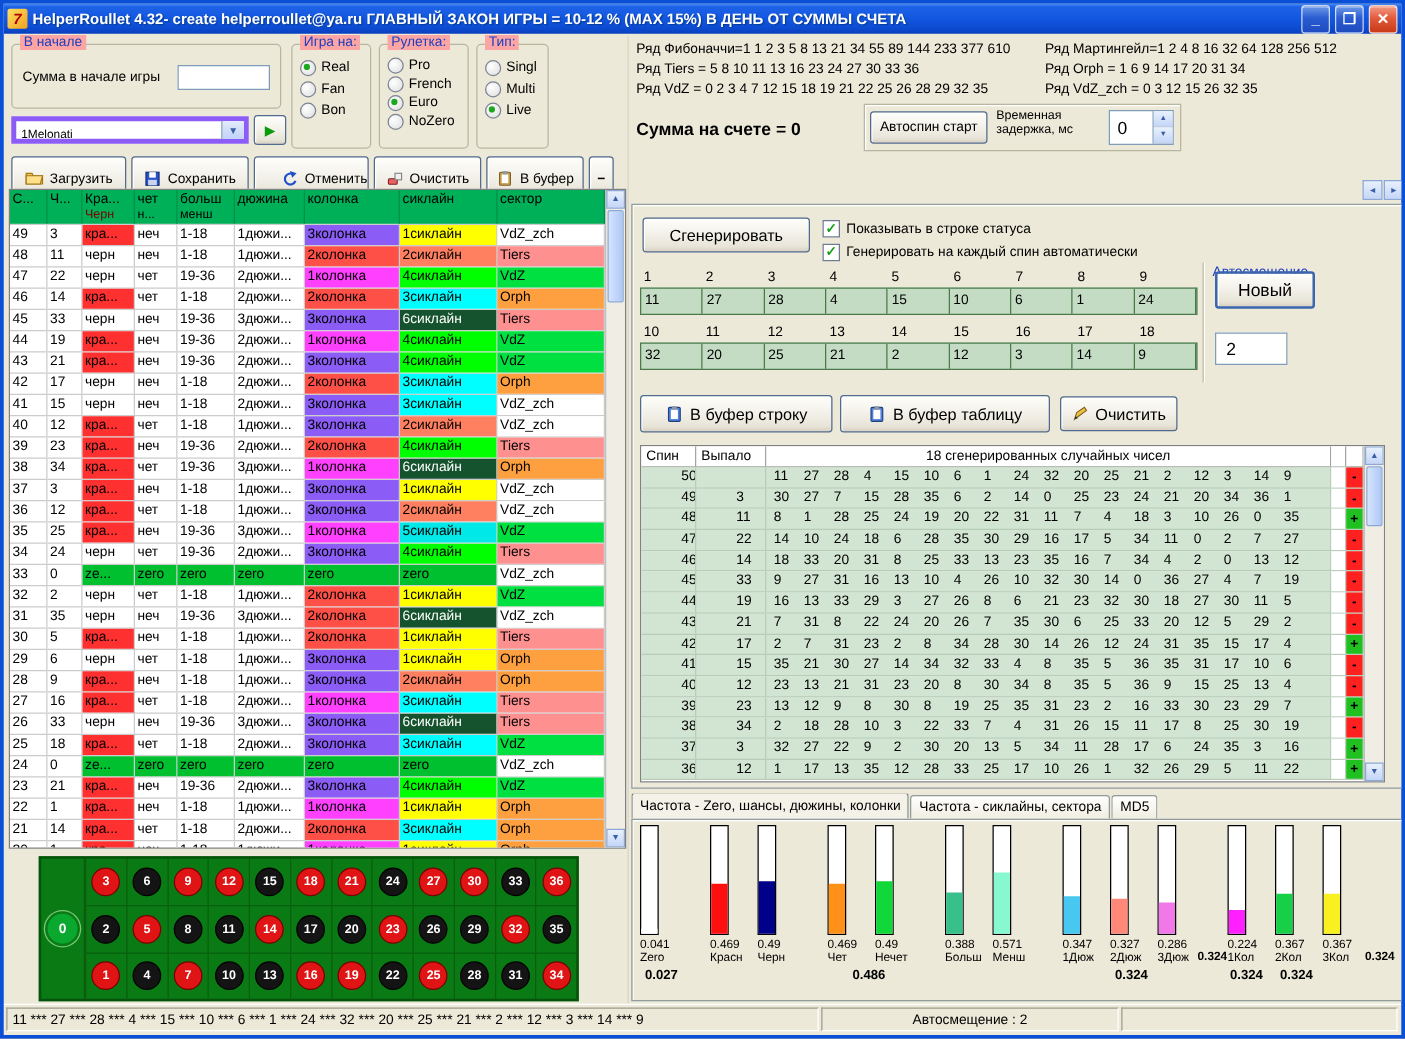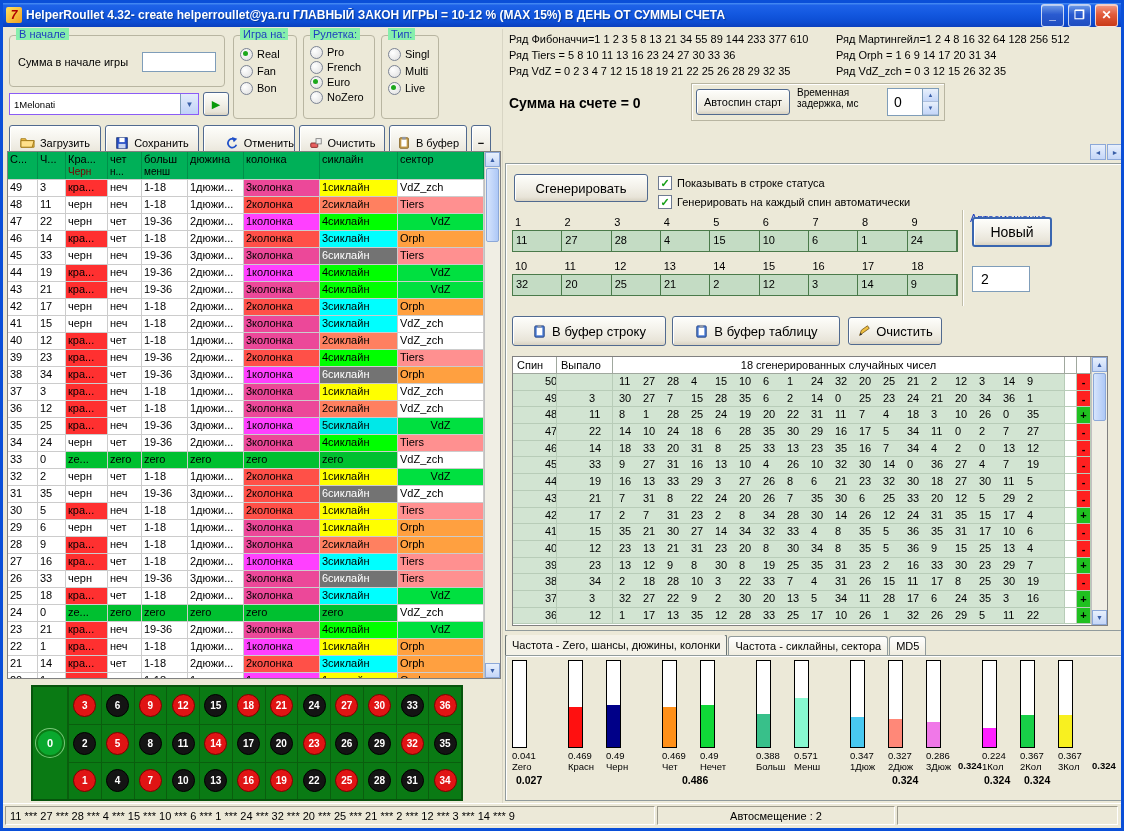--- a/index.html
+++ b/index.html
@@ -10,42 +10,42 @@
     background:linear-gradient(180deg,#4A90F4 0%,#1E62E8 10%,#1358E0 45%,#0C4CD2 80%,#0A3FBE 100%);}
   .appicon{width:16px;height:16px;border-radius:2px;flex:0 0 16px;background:linear-gradient(135deg,#FFE060,#F0A020);
     color:#B00000;font-weight:bold;font-size:12px;font-style:italic;display:flex;align-items:center;justify-content:center;}
   .apptitle{color:#fff;font-weight:bold;font-size:12px;text-shadow:1px 1px 1px #073A94;white-space:nowrap;overflow:hidden;flex:1;}
   .wbtn{width:21px;height:21px;border:1px solid rgba(255,255,255,.75);border-radius:3px;color:#fff;flex:0 0 21px;
     display:flex;align-items:center;justify-content:center;font-size:12px;font-weight:bold;
     background:linear-gradient(180deg,#6E9BE8,#2A5BD0 45%,#1E4CC0);box-shadow:inset 0 1px 0 rgba(255,255,255,.5);}
   .wbtn.close{background:linear-gradient(180deg,#F29A86,#E25B3B 45%,#C93A18);}
   
   .grp{position:absolute;border:1px solid #B8B5A1;border-radius:4px;box-sizing:border-box;}
-  .grp .cap{position:absolute;top:-8px;left:6px;background:#86efac;padding:0 3px;color:#1E3FBF;white-space:nowrap;}
+  .grp .cap{position:absolute;top:-8px;left:6px;background:#fca5a5;padding:0 3px;color:#1E3FBF;white-space:nowrap;}
   .btn{position:absolute;display:flex;align-items:center;justify-content:center;gap:5px;border:1px solid #516A8F;border-radius:3px;
     background:linear-gradient(180deg,#FEFEFB,#F2F0E8 50%,#E8E4D8 85%,#D8D2C2);box-shadow:inset 1px 1px 0 #fff;
     box-sizing:border-box;cursor:default;white-space:nowrap;}
   .inp{position:absolute;border:1px solid #7F9DB9;background:#fff;box-sizing:border-box;font-family:"Liberation Sans",sans-serif;}
   .rrow{display:flex;align-items:center;gap:4px;height:14px;margin:3px 0 0 6px;text-align:center;}
   .rdot{width:11px;height:11px;border-radius:50%;border:1px solid #7C8494;background:radial-gradient(circle at 35% 35%,#fff,#DDD);position:relative;flex:0 0 11px;}
   .rdot.on::after{content:"";position:absolute;left:2px;top:2px;width:5px;height:5px;border-radius:50%;background:#1CA81C;}
   .chk{position:absolute;display:flex;align-items:center;gap:5px;white-space:nowrap;}
   .cbox{width:12px;height:12px;border:1px solid #6F7B91;background:#fff;display:flex;align-items:center;justify-content:center;
     color:#18A018;font-weight:bold;font-size:11px;line-height:1;flex:0 0 12px;}
   .sbar{width:16px;background:#F0EEE4;border-left:1px solid #C0C0C0;display:flex;flex-direction:column;box-sizing:border-box;}
   .sbtn{height:15px;background:linear-gradient(180deg,#E8F0FC,#C4D6F8);border:1px solid #8CA8D8;color:#3A5FA8;font-size:7px;
     display:flex;align-items:center;justify-content:center;box-sizing:border-box;}
   .sthumb{margin:1px;height:72px;background:linear-gradient(90deg,#D6E4FC,#AEC8F6);border:1px solid #8CA8D8;border-radius:2px;}
   .sfill{flex:1;}
   svg{display:block;}
   
   #grp-start{left:6px;top:32px;width:216px;height:52px;}
   #lbl-startsum{position:absolute;left:8px;top:20px;}
   #inp-startsum{right:8px;top:16px;width:74px;height:20px;}
-  #combo{position:absolute;left:6px;top:90px;width:190px;height:22px;border:1px solid #8b5cf6;background:#fff;display:flex;box-sizing:border-box;}
+  #combo{position:absolute;left:6px;top:90px;width:190px;height:22px;border:4px solid #8b5cf6;background:#fff;display:flex;box-sizing:border-box;}
   #combo .cval{flex:1;padding:3px 4px;overflow:hidden;}
   #combo .carrow{width:17px;border-left:1px solid #7F9DB9;background:linear-gradient(180deg,#E3EBFB,#C0D2F8);
     display:flex;align-items:center;justify-content:center;color:#3A5FA8;font-size:8px;}
   #play-btn{left:200px;top:89px;width:26px;height:24px;color:#0A9A0A;font-size:11px;}
   #grp-game{left:230px;top:32px;width:64px;height:84px;}
   #grp-roul{left:300px;top:32px;width:72px;height:84px;}
   #grp-type{left:378px;top:32px;width:58px;height:84px;}
   .grp .items{position:absolute;left:0;top:8px;right:0;}
   #grp-roul .rrow{margin-top:1px;}
   
@@ -72,31 +72,31 @@
   .hrow>div:nth-child(9){width:86px;}
   .hrow.hdr{height:28px;background:#00B058;}
   .hrow.hdr>div{border-right:1px solid #00904A;padding:1px 2px;}
   .hdr .l1{line-height:13px;}
   .hdr .l2{line-height:12px;font-size:10px;}
   .hdr .l2.dark{color:#7B0000;}
   .hc.r{background:#FF3030;}
   .hc.z{background:#00C030;}
   .hc.c1{background:#FF40FF;}
   .hc.c2{background:#FF5048;}
-  .hc.c3{background:#ec4899;}
+  .hc.c3{background:#8b5cf6;}
   .hc.s1{background:#FFFF00;}
   .hc.s2{background:#FF8060;}
   .hc.s3{background:#00FFFF;}
   .hc.s4{background:#00FF00;}
   .hc.s5{background:#00E8E8;}
-  .hc.s6{background:#737373;color:#fff;}
+  .hc.s6{background:#14532d;color:#fff;}
   .hc.tA{background:#FFFFFF;}
   .hc.tT{background:#FF9090;}
   .hc.tO{background:#FFA040;}
-  .hc.tV{background:#00E040;text-align:center;}
+  .hc.tV{background:#00E040;}
   
   #board{position:absolute;left:28px;top:682px;width:432px;height:116px;background:#0A7A14;border:2px solid #06540C;box-sizing:border-box;display:flex;}
   #bzero{width:34px;display:flex;align-items:center;justify-content:center;border-right:1px solid #0A5E0E;}
   .zeroc{width:24px;height:24px;border-radius:50%;background:#0AA82E;color:#fff;font-weight:bold;font-size:11px;
     display:flex;align-items:center;justify-content:center;box-shadow:0 0 0 2px #0A7A14,0 0 0 3px #7AC87A;}
   #bgrid{flex:1;display:flex;flex-direction:column;}
   .brow{flex:1;display:flex;}
   .bcell{flex:1;display:flex;align-items:center;justify-content:center;border-left:1px solid #0A5E0E;border-top:1px solid #0A5E0E;}
   .brow:first-child .bcell{border-top:none;}
   .bnum{width:21px;height:21px;border-radius:50%;color:#fff;font-size:10px;font-weight:bold;display:flex;align-items:center;justify-content:center;}

